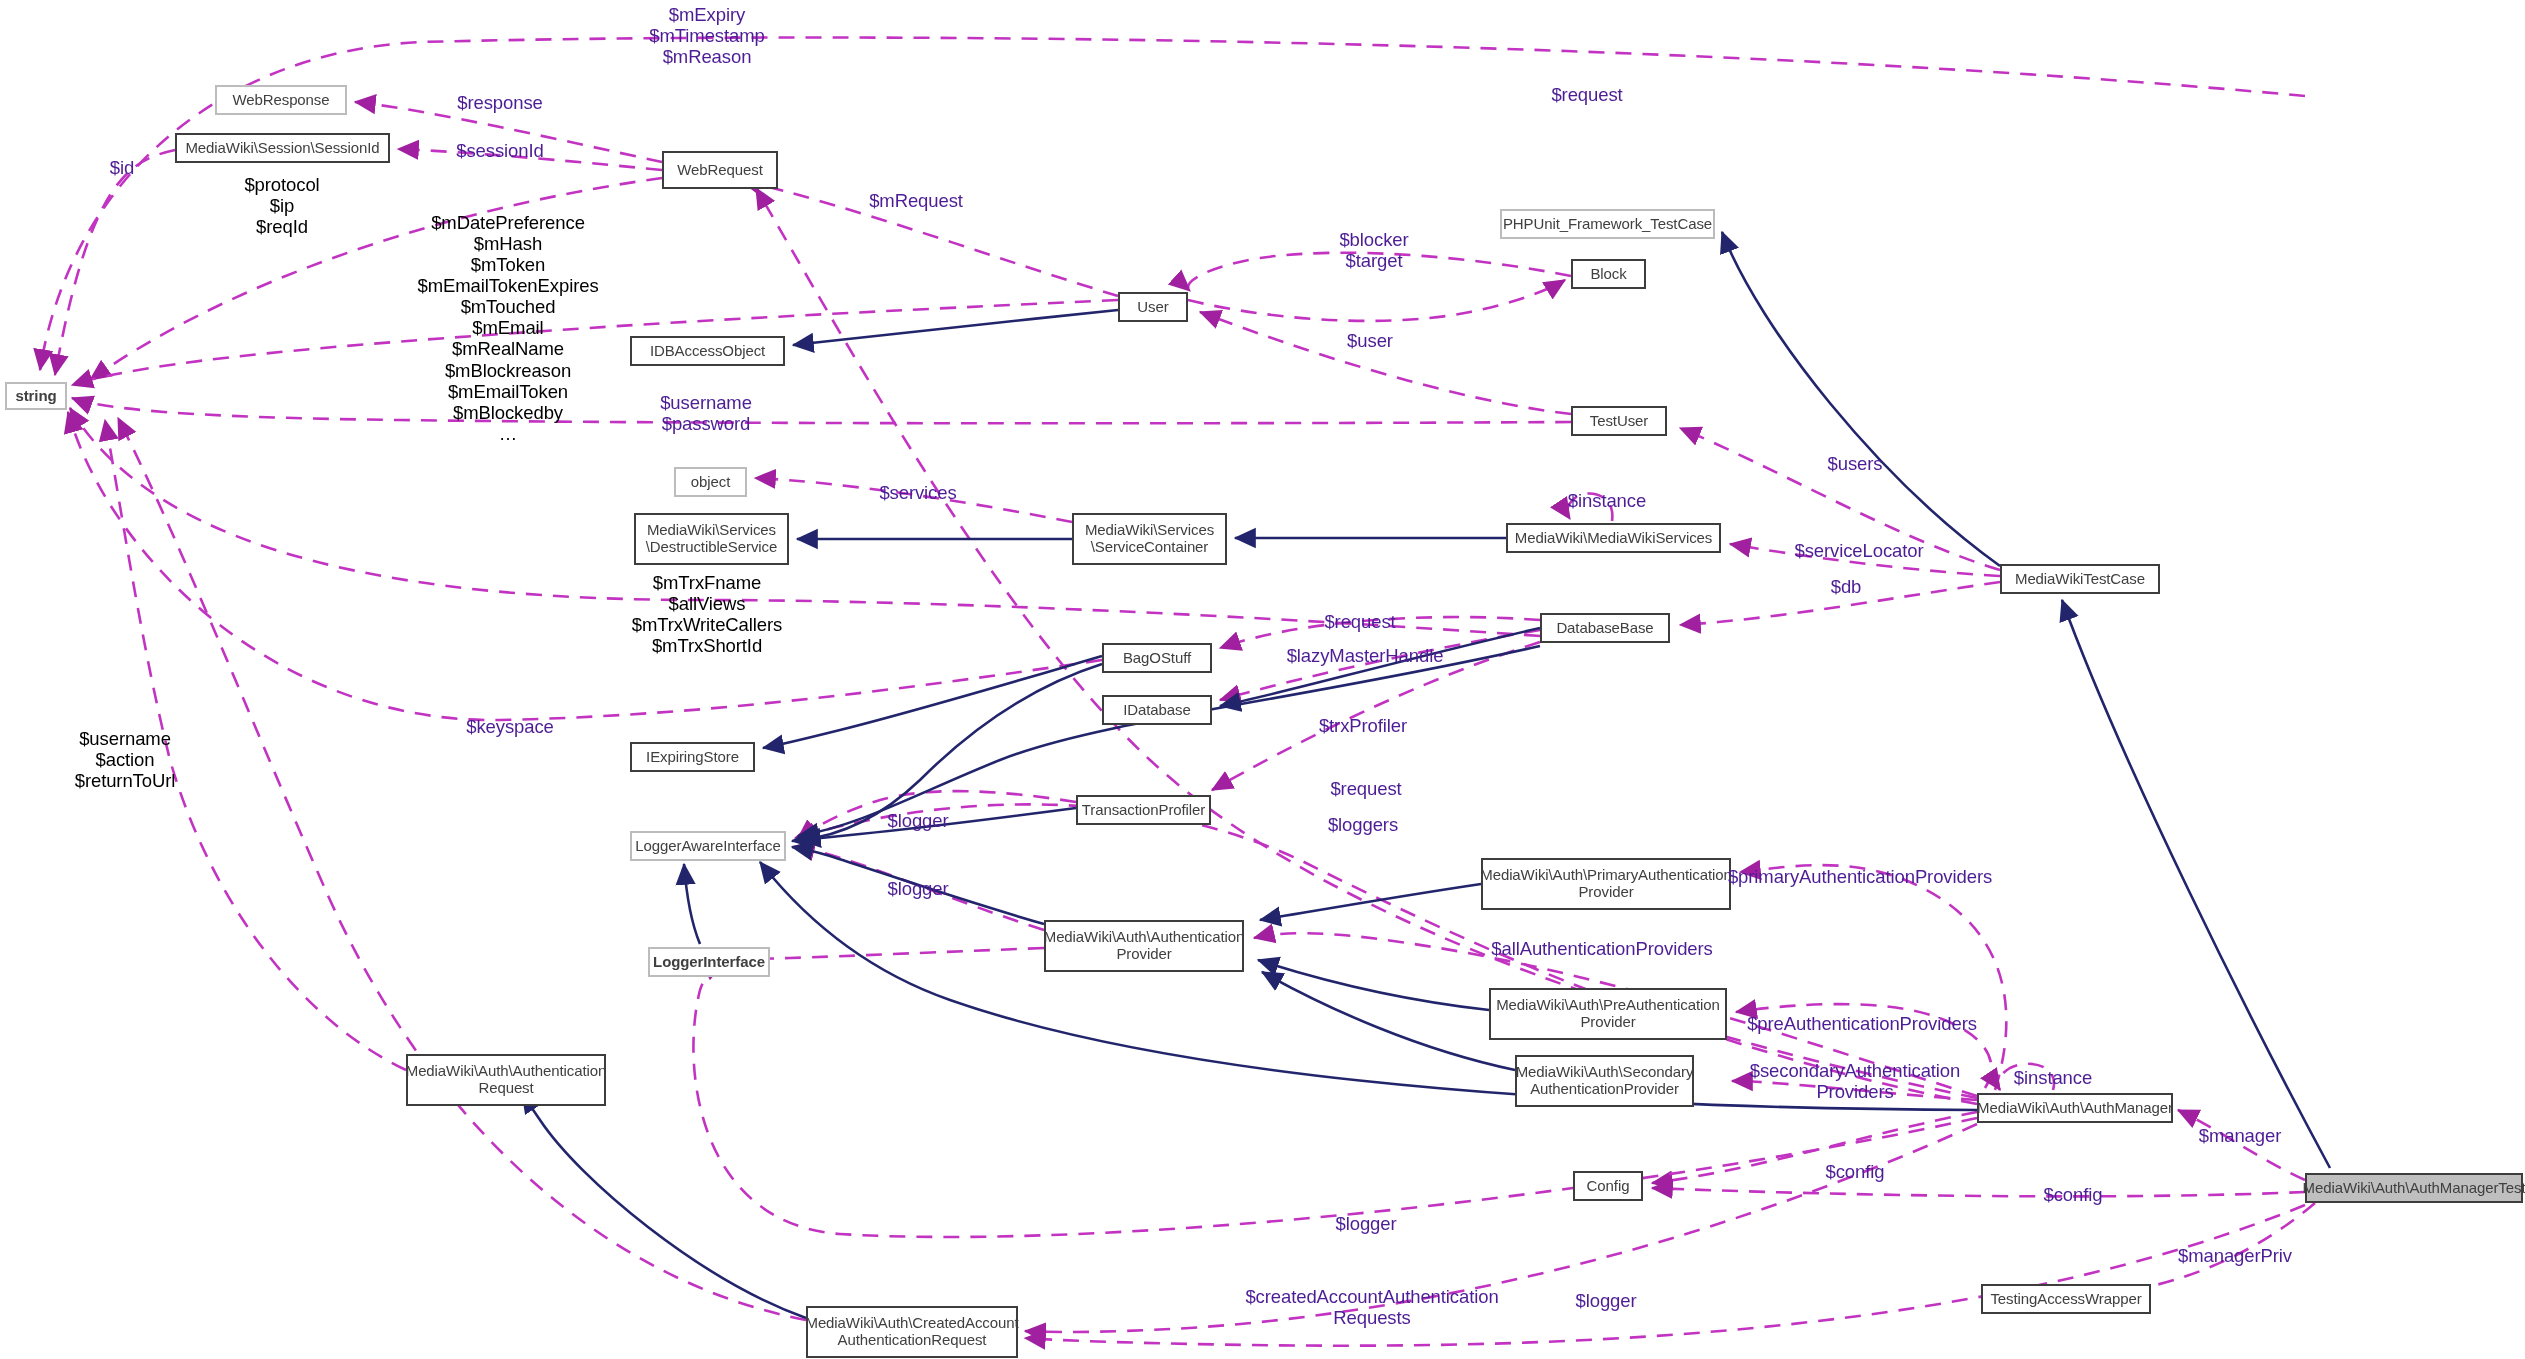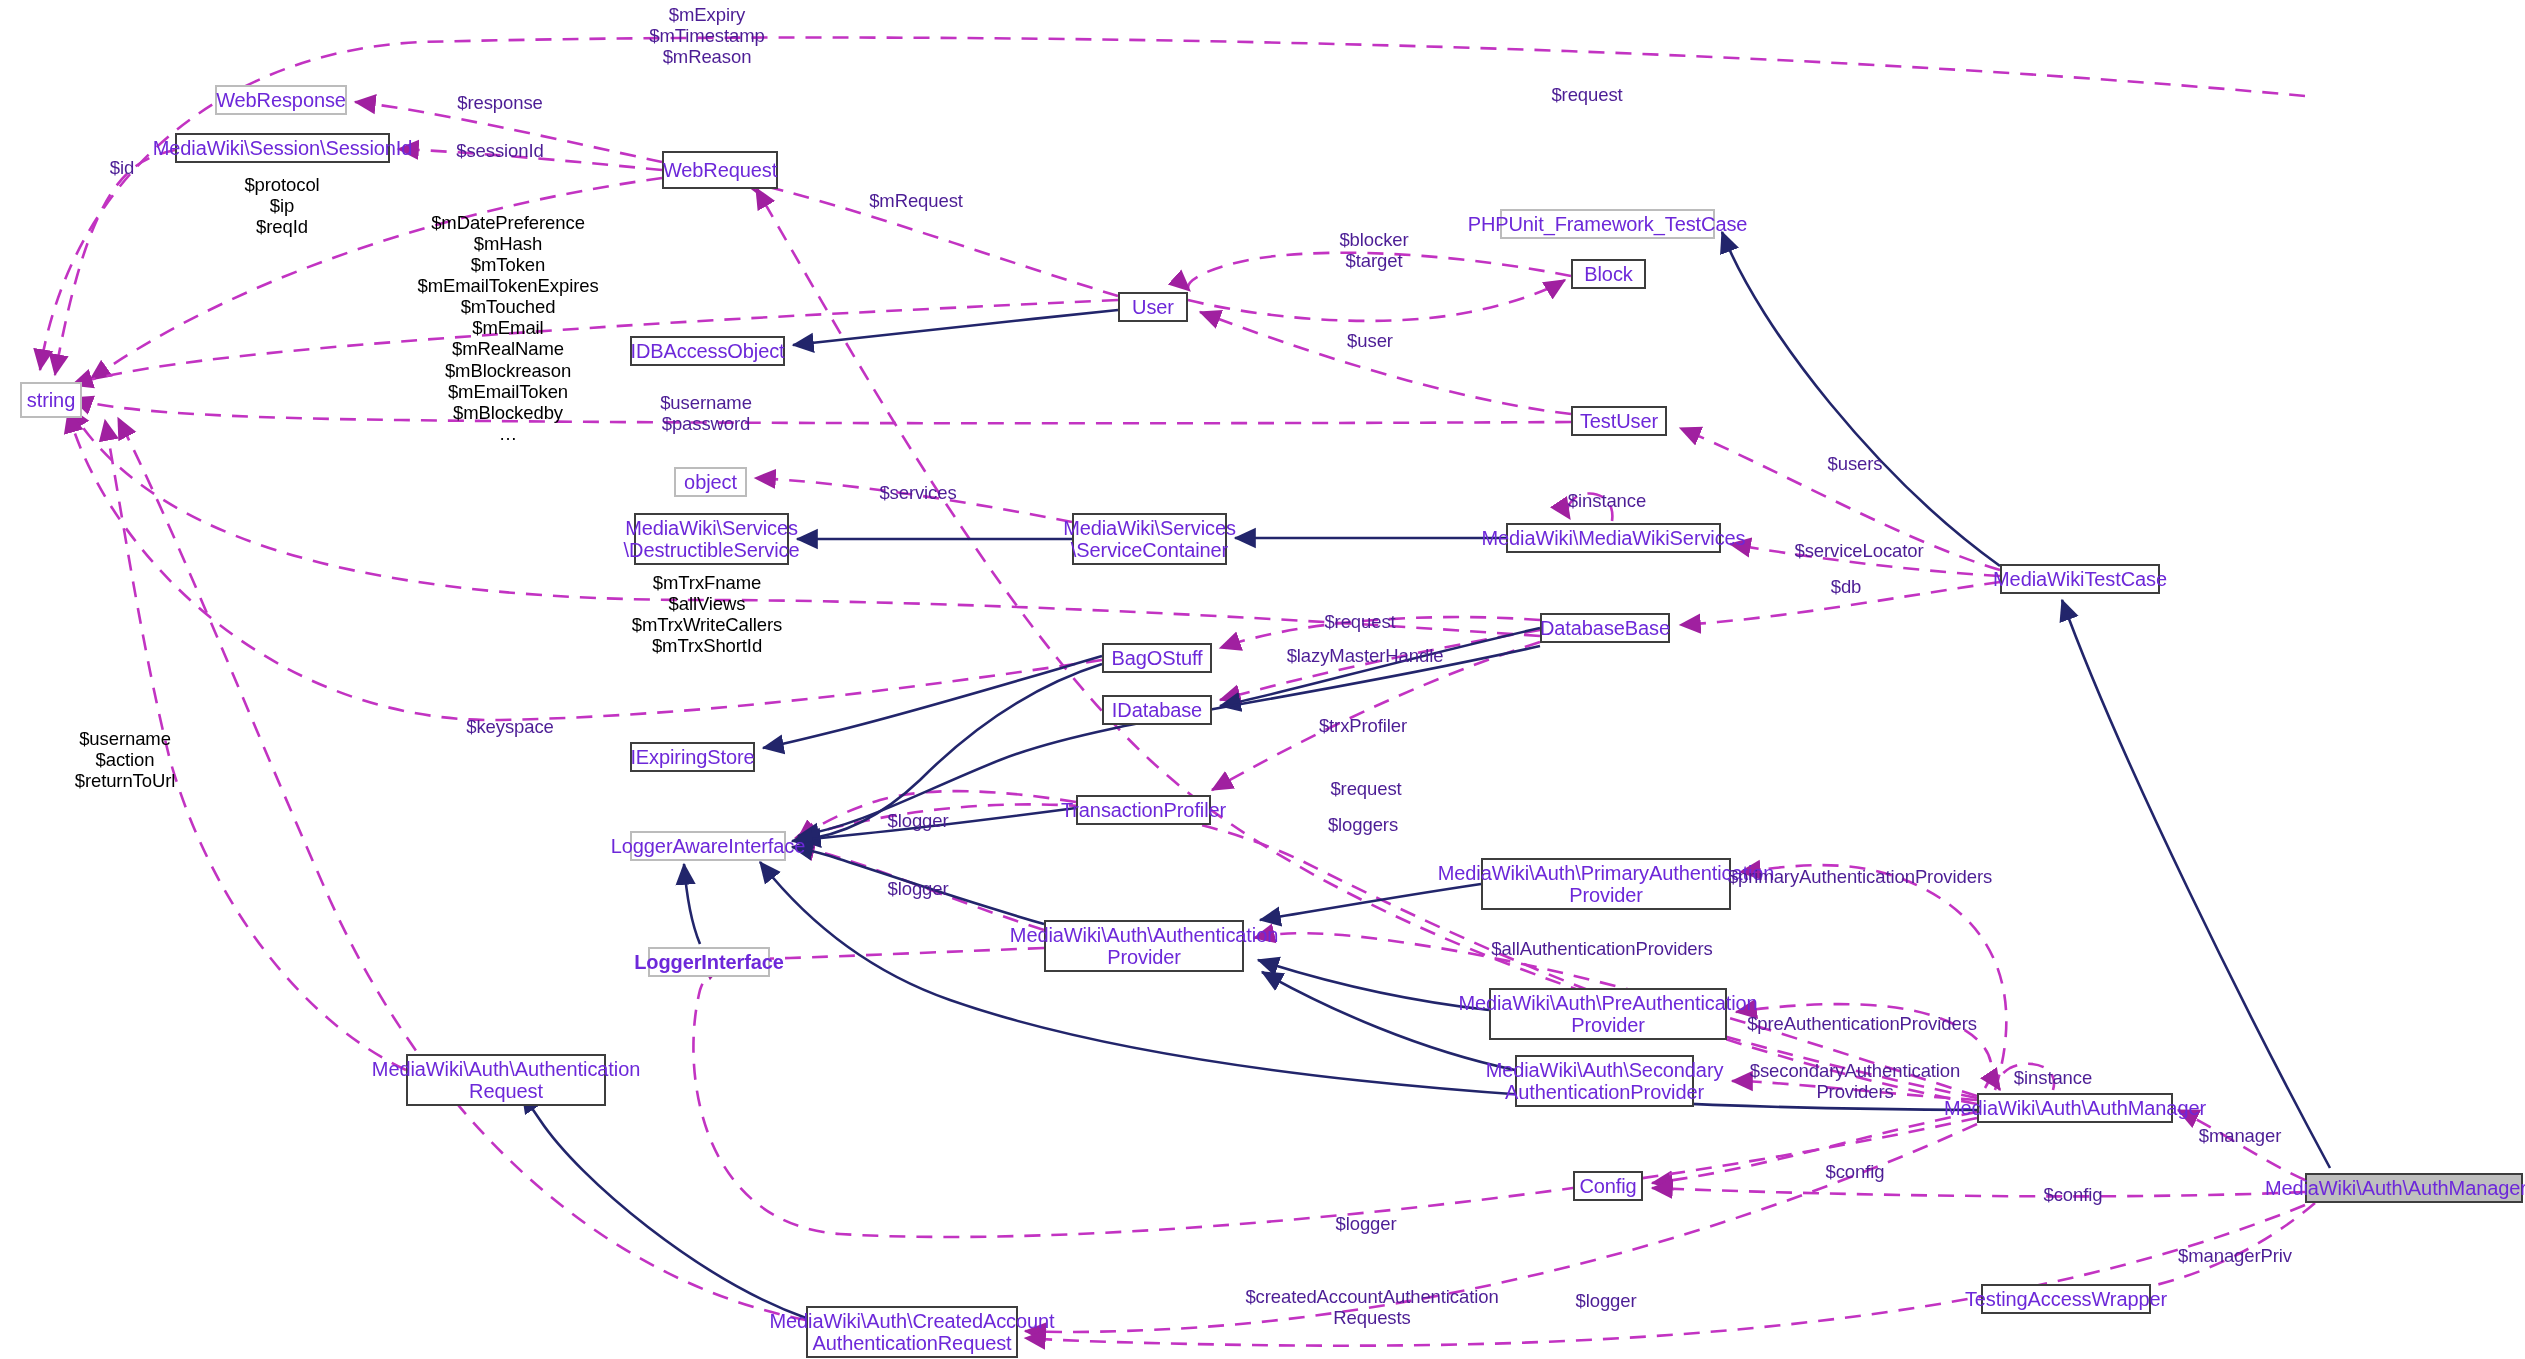--- a/index.html
+++ b/index.html
@@ -31,22 +31,22 @@
   .edge-solid {
     fill: none;
     stroke: #22256b;
     stroke-width: 2.6px;
   }
   .node-box {
     position: absolute;
     box-sizing: border-box;
     border: 2px solid #3d3d3d;
     background: #ffffff;
-    color: #6d28d9;
-    font-size: 20px;
+    color: #404040;
+    font-size: 15px;
     line-height: 1.12;
     display: flex;
     align-items: center;
     justify-content: center;
     text-align: center;
     white-space: pre-line;
     letter-spacing: -0.1px;
   }
   .node-box.light {
     border: 2px solid #bcbcbc;
@@ -205,21 +205,21 @@
       <path class="edge-solid" marker-end="url(#ar-solid)" d="M 1515 1070 C 1420 1050 1330 1010 1262 972"></path>
 
       <path class="edge-solid" marker-end="url(#ar-solid)" d="M 1977 1110 C 1500 1108 1150 1070 950 1000 C 850 965 790 900 760 862"></path>
 
       <path class="edge-solid" marker-end="url(#ar-solid)" d="M 806 1318 C 700 1280 580 1180 540 1120 C 530 1106 526 1098 522 1092"></path>
 
       <path class="edge-solid" marker-end="url(#ar-solid)" d="M 2330 1168 C 2250 1020 2120 760 2062 600"></path>
     </g>
   </svg>
 
-  <div class="node-box light" style="left:20px;top:382px;width:62px;height:36px;"><span>string</span></div>
+  <div class="node-box light" style="left:5px;top:382px;width:62px;height:28px;font-weight:bold;"><span>string</span></div>
   <div class="node-box light" style="left:215px;top:85px;width:132px;height:30px;"><span>WebResponse</span></div>
   <div class="node-box" style="left:175px;top:133px;width:215px;height:30px;"><span>MediaWiki\Session\SessionId</span></div>
   <div class="node-box" style="left:662px;top:151px;width:116px;height:38px;"><span>WebRequest</span></div>
   <div class="node-box light" style="left:1500px;top:209px;width:215px;height:30px;"><span>PHPUnit_Framework_TestCase</span></div>
   <div class="node-box" style="left:1571px;top:259px;width:75px;height:30px;"><span>Block</span></div>
   <div class="node-box" style="left:1118px;top:292px;width:70px;height:30px;"><span>User</span></div>
   <div class="node-box" style="left:630px;top:336px;width:155px;height:30px;"><span>IDBAccessObject</span></div>
   <div class="node-box" style="left:1571px;top:406px;width:96px;height:30px;"><span>TestUser</span></div>
   <div class="node-box light" style="left:674px;top:467px;width:73px;height:30px;"><span>object</span></div>
   <div class="node-box" style="left:634px;top:513px;width:155px;height:52px;"><span>MediaWiki\Services

